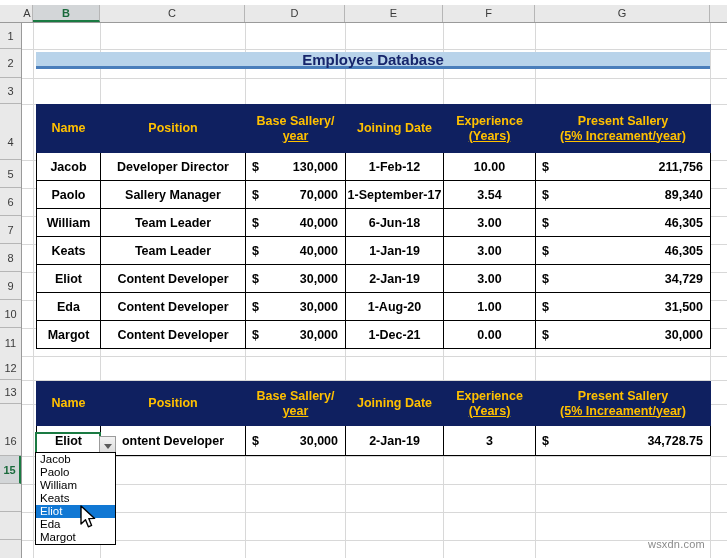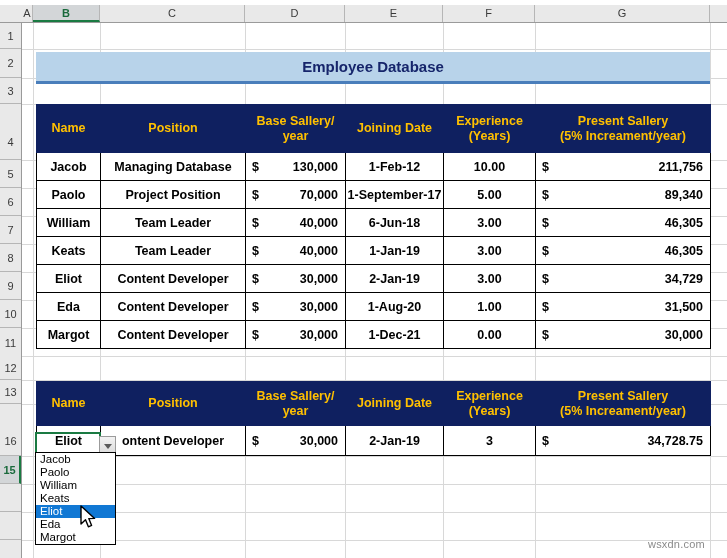--- a/index.html
+++ b/index.html
@@ -69,21 +69,21 @@
     border:1px solid #000000;padding:0;margin:0;
     font-size:12.5px;font-weight:bold;color:#000000;
     background:#ffffff;box-sizing:border-box;
     overflow:hidden;white-space:nowrap;
   }
   .xtable th{
     background:#0f2060;color:#ffc000;font-size:12.5px;font-weight:bold;
     line-height:1.15;text-align:center;vertical-align:middle;
     border:1px solid #0f2060;
   }
-  .xtable th .l2{display:block;}
+  .xtable th .l2{display:block;text-decoration:underline;}
   .c-center{text-align:center;}
   .money{position:relative;height:100%;}
   .money .sym{position:absolute;left:6px;top:0;bottom:0;display:flex;align-items:center;}
   .money .amt{position:absolute;right:7px;top:0;bottom:0;display:flex;align-items:center;}
 
   
   .selcell{
     position:absolute;border:2px solid #1a7a42;box-sizing:border-box;
     pointer-events:none;
   }
@@ -179,21 +179,21 @@
     <div class="rcell" style="top:306px;height:28px;line-height:28px;">11</div>
     <div class="rcell" style="top:333px;height:24px;line-height:24px;">12</div>
     <div class="rcell" style="top:357px;height:24px;line-height:24px;">13</div>
     <div class="rcell" style="top:381px;height:52px;line-height:74px;">16</div>
     <div class="rcell sel" style="top:433px;height:28px;line-height:28px;">15</div>
     <div class="rcell" style="top:461px;height:28px;line-height:28px;"></div>
     <div class="rcell" style="top:489px;height:28px;line-height:28px;"></div>
     <div class="rcell" style="top:517px;height:28px;line-height:28px;"></div>
   </div>
 
-  <div class="title-band" style="left:36px;top:52px;width:674px;height:32px;">
+  <div class="title-band" style="left:36px;top:52px;width:674px;height:17px;">
     <span>Employee Database</span>
   </div>
 
   <table class="xtable" style="left:36px;top:104px;width:674px;">
     <colgroup>
       <col style="width:64px;">
         <col style="width:145px;">
         <col style="width:100px;">
       <col style="width:98px;">
         <col style="width:92px;">
@@ -220,47 +220,47 @@
         </th>
         <th>
           <span>Present Sallery</span>
           <span class="l2">(5% Increament/year)</span>
         </th>
       </tr>
     </thead>
     <tbody id="t1body">
         <tr style="height: 28px;">
           <td class="c-center">Jacob</td>
-          <td class="c-center">Managing Database</td>
+          <td class="c-center">Developer Director</td>
           <td>
             <div class="money">
               <span class="sym">$</span>
               <span class="amt">130,000</span>
             </div>
           </td>
           <td class="c-center">1-Feb-12</td>
           <td class="c-center">10.00</td>
           <td>
             <div class="money">
               <span class="sym">$</span>
               <span class="amt">211,756</span>
             </div>
           </td>
         </tr>
         <tr style="height: 28px;">
           <td class="c-center">Paolo</td>
-          <td class="c-center">Project Position</td>
+          <td class="c-center">Sallery Manager</td>
           <td>
             <div class="money">
               <span class="sym">$</span>
               <span class="amt">70,000</span>
             </div>
           </td>
           <td class="c-center">1-September-17</td>
-          <td class="c-center">5.00</td>
+          <td class="c-center">3.54</td>
           <td>
             <div class="money">
               <span class="sym">$</span>
               <span class="amt">89,340</span>
             </div>
           </td>
         </tr>
         <tr style="height: 28px;">
           <td class="c-center">William</td>
           <td class="c-center">Team Leader</td>

